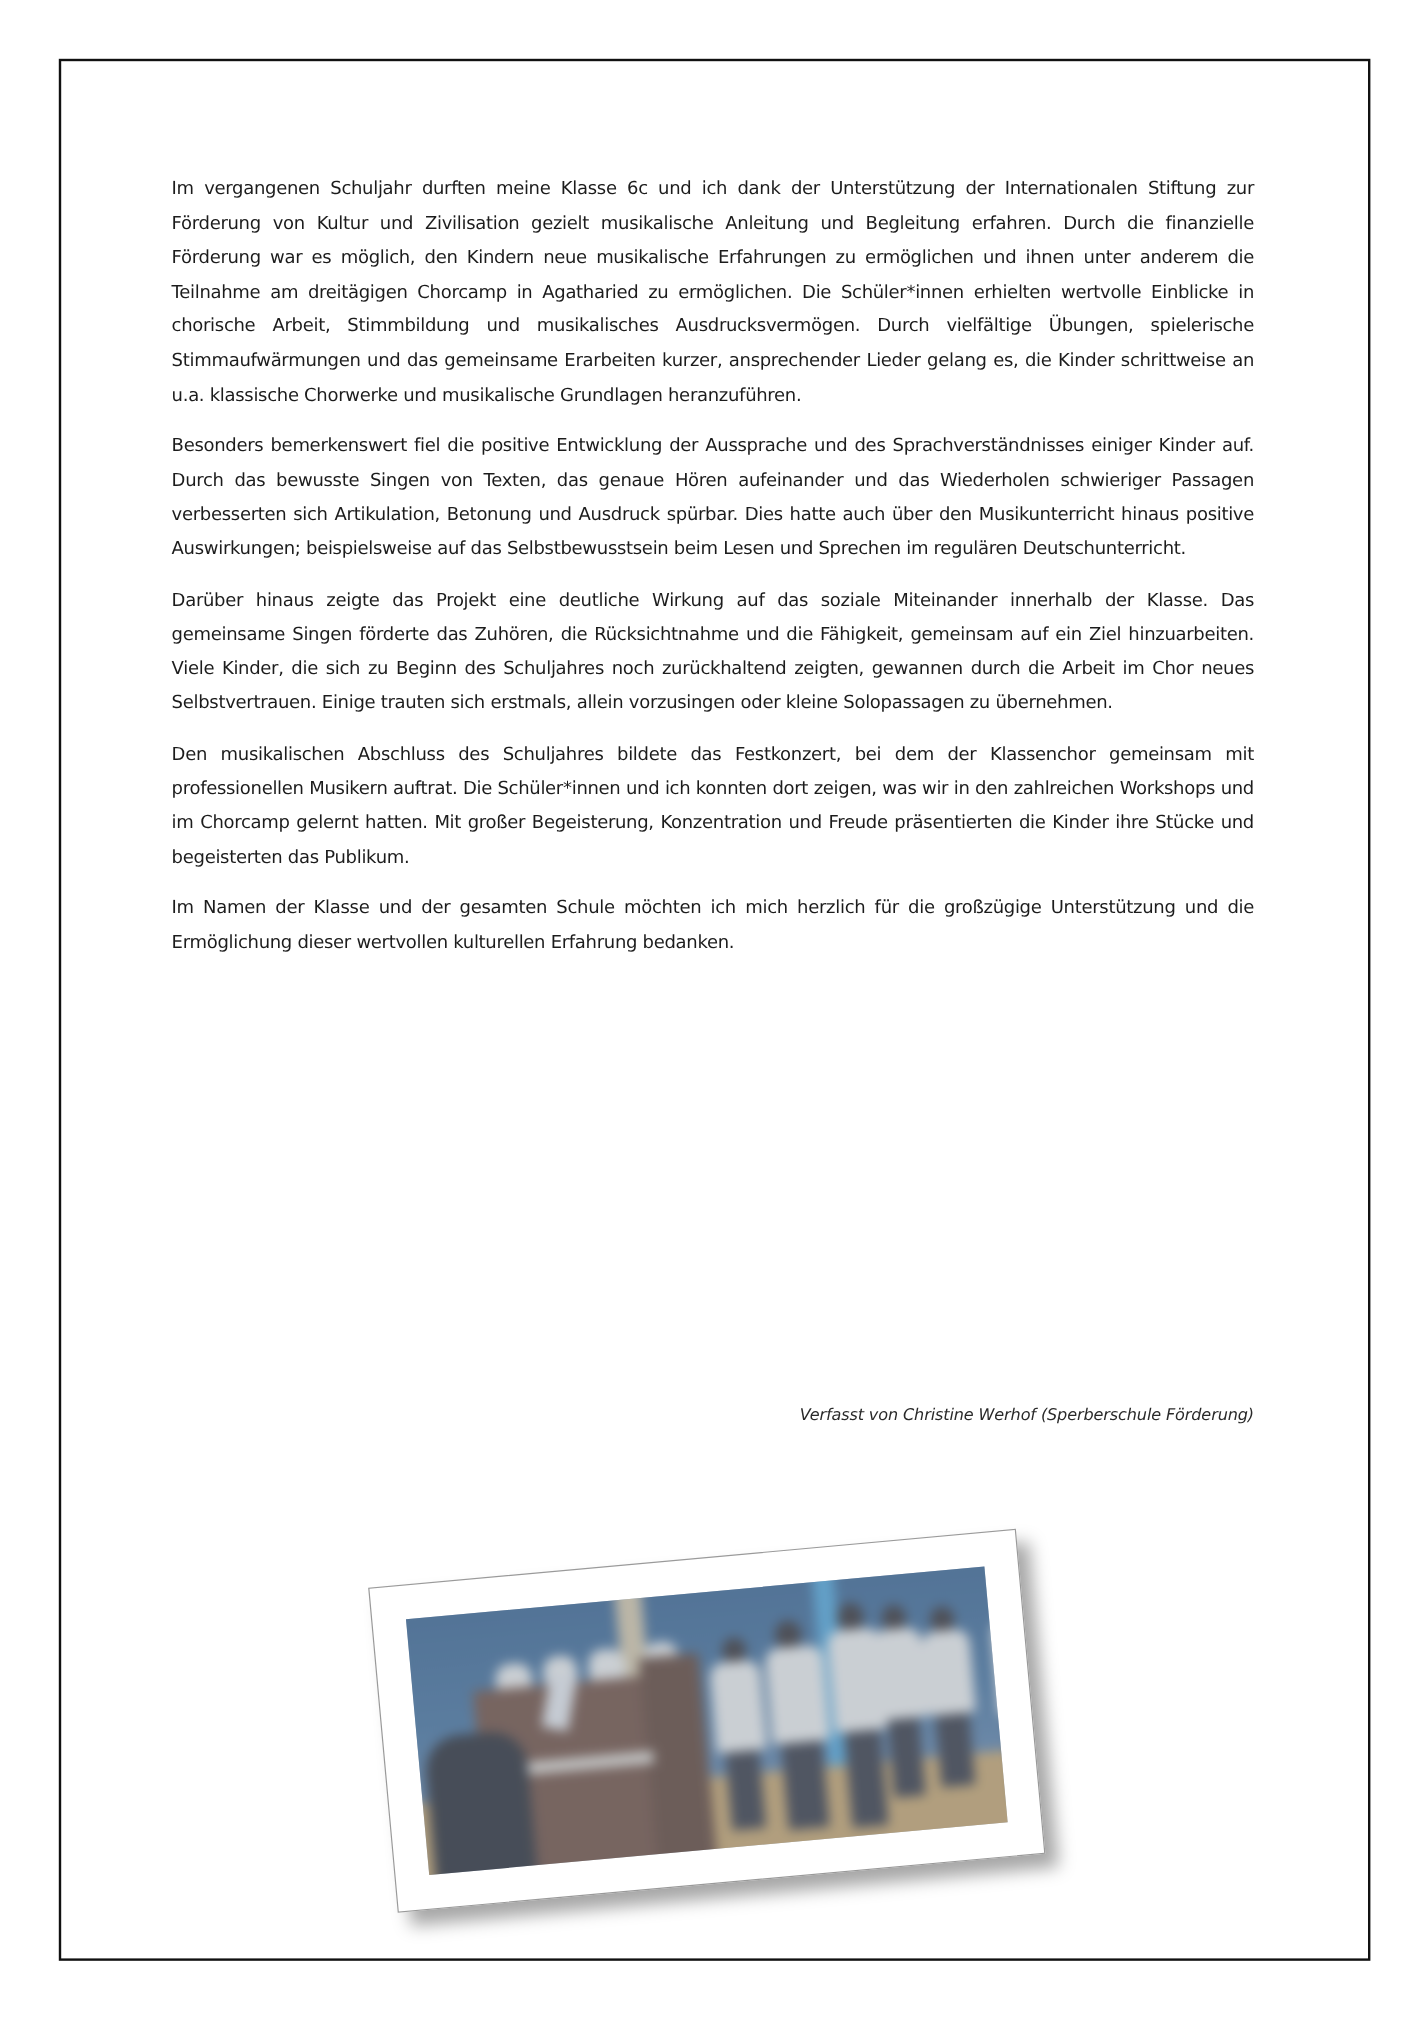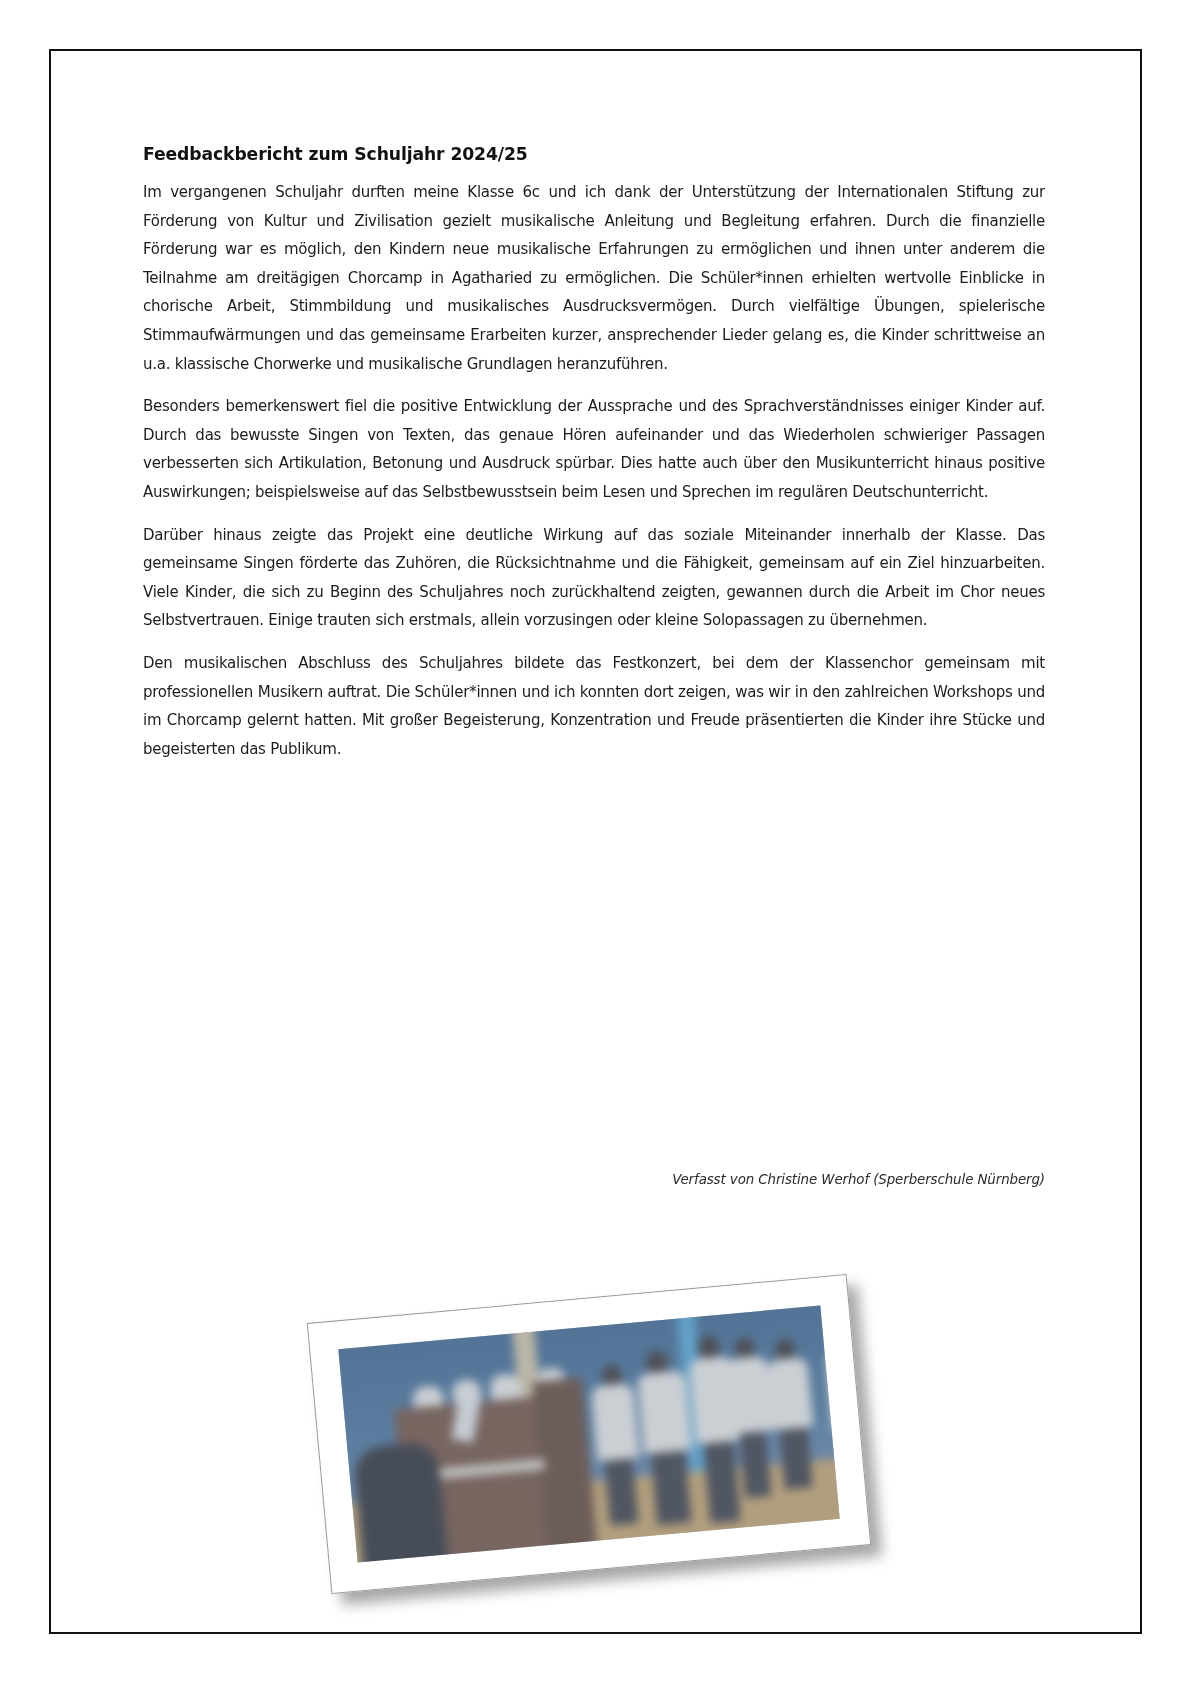--- a/index.html
+++ b/index.html
@@ -101,28 +101,28 @@
     .kid { background:#f1efe9; border-radius: 12px 12px 4px 4px; }
     .kid-pants { background:#2c2c33; }
     .head { background:#2a2322; border-radius:50%; }
   </style>
 </head>
 <body>
 
 <div class="page-border"></div>
 
 <div class="content">
-  <h1 class="title">Feedbackbericht zum Schuljahr 2024/25</h1>
   <p class="para">Im vergangenen Schuljahr durften meine Klasse 6c und ich dank der Unterstützung der Internationalen Stiftung zur Förderung von Kultur und Zivilisation gezielt musikalische Anleitung und Begleitung erfahren. Durch die finanzielle Förderung war es möglich, den Kindern neue musikalische Erfahrungen zu ermöglichen und ihnen unter anderem die Teilnahme am dreitägigen Chorcamp in Agatharied zu ermöglichen. Die Schüler*innen erhielten wertvolle Einblicke in chorische Arbeit, Stimmbildung und musikalisches Ausdrucksvermögen. Durch vielfältige Übungen, spielerische Stimmaufwärmungen und das gemeinsame Erarbeiten kurzer, ansprechender Lieder gelang es, die Kinder schrittweise an u.a. klassische Chorwerke und musikalische Grundlagen heranzuführen.</p>
   <p class="para">Besonders bemerkenswert fiel die positive Entwicklung der Aussprache und des Sprachverständnisses einiger Kinder auf. Durch das bewusste Singen von Texten, das genaue Hören aufeinander und das Wiederholen schwieriger Passagen verbesserten sich Artikulation, Betonung und Ausdruck spürbar. Dies hatte auch über den Musikunterricht hinaus positive Auswirkungen; beispielsweise auf das Selbstbewusstsein beim Lesen und Sprechen im regulären Deutschunterricht.</p>
   <p class="para">Darüber hinaus zeigte das Projekt eine deutliche Wirkung auf das soziale Miteinander innerhalb der Klasse. Das gemeinsame Singen förderte das Zuhören, die Rücksichtnahme und die Fähigkeit, gemeinsam auf ein Ziel hinzuarbeiten. Viele Kinder, die sich zu Beginn des Schuljahres noch zurückhaltend zeigten, gewannen durch die Arbeit im Chor neues Selbstvertrauen. Einige trauten sich erstmals, allein vorzusingen oder kleine Solopassagen zu übernehmen.</p>
   <p class="para">Den musikalischen Abschluss des Schuljahres bildete das Festkonzert, bei dem der Klassenchor gemeinsam mit professionellen Musikern auftrat. Die Schüler*innen und ich konnten dort zeigen, was wir in den zahlreichen Workshops und im Chorcamp gelernt hatten. Mit großer Begeisterung, Konzentration und Freude präsentierten die Kinder ihre Stücke und begeisterten das Publikum.</p>
+  <p class="para">Im Namen der Klasse und der gesamten Schule möchten ich mich herzlich für die großzügige Unterstützung und die Ermöglichung dieser wertvollen kulturellen Erfahrung bedanken.</p>
 </div>
 
-<div class="signature">Verfasst von Christine Werhof (Sperberschule Nürnberg)</div>
+<div class="signature">Verfasst von Christine Werhof (Sperberschule Förderung)</div>
 
 <div class="photo-frame">
   <div class="photo" title="Blurred photo of a class choir in white shirts standing beside an upright piano with a pianist">
     <div class="photo-inner">
       <div class="bg-wall"></div>
       <div class="floor"></div>
       <div class="pillar"></div>
       <div class="bluelight"></div>
 
       <div class="kid" style="left:80px;top:55px;width:30px;height:28px;"></div>

